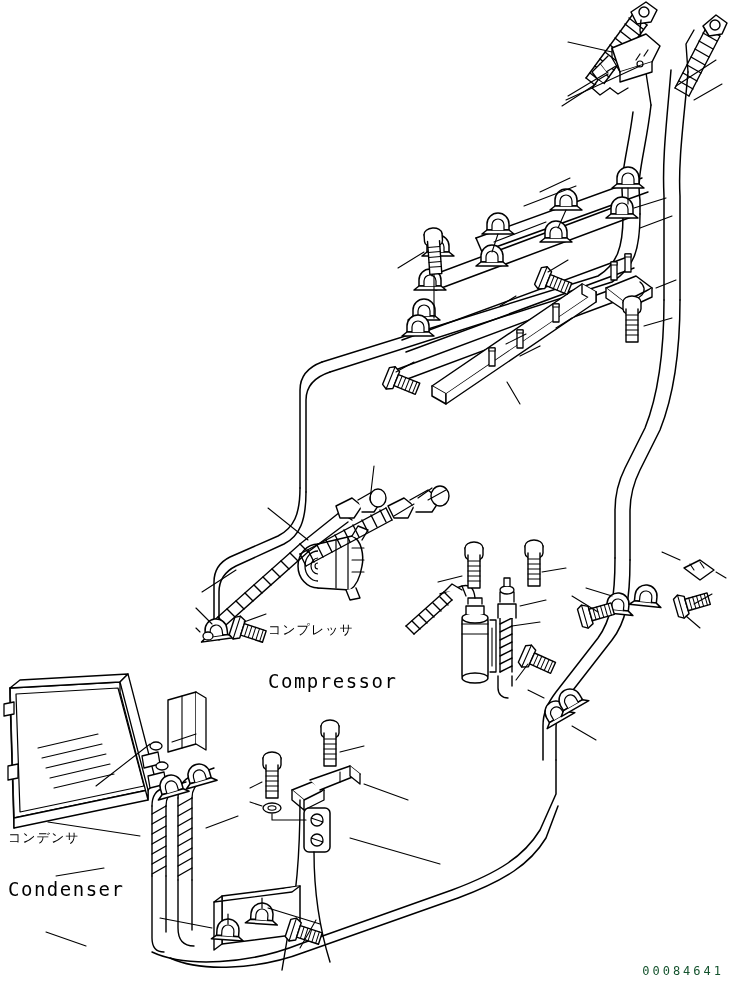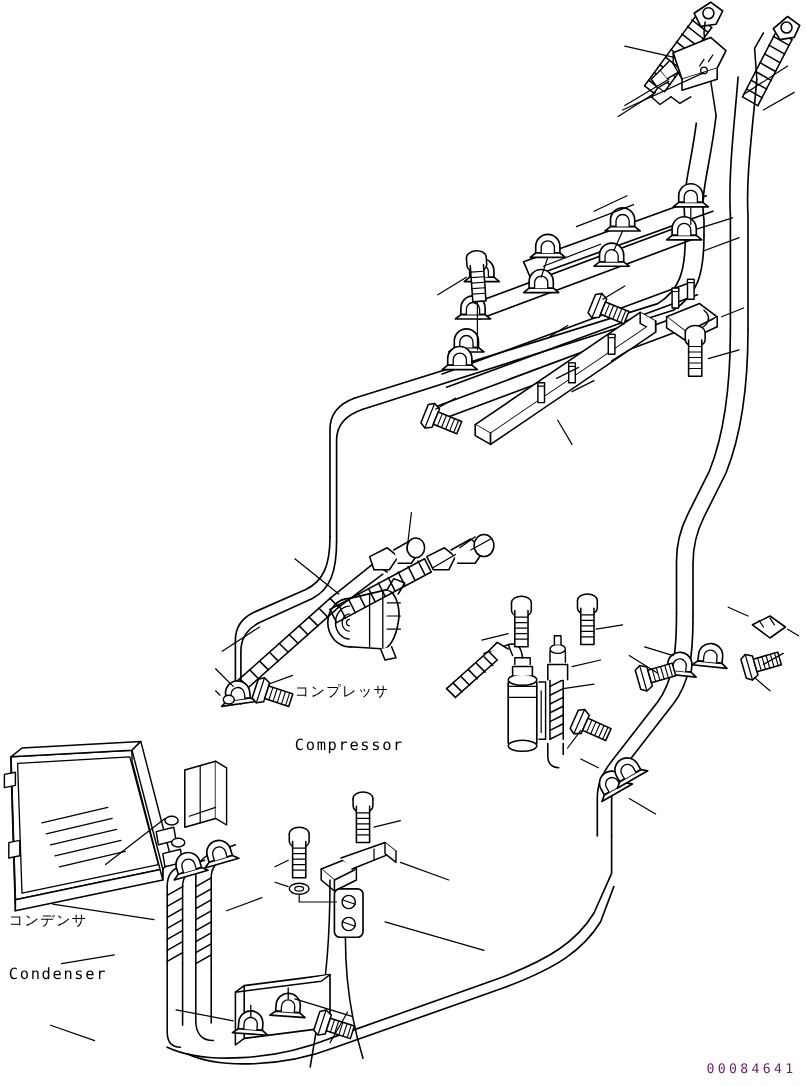--- a/index.html
+++ b/index.html
@@ -6,24 +6,24 @@
   html,body{margin:0;padding:0;background:#ffffff;}
   body{
     width:734px;height:988px;
     font-family:"DejaVu Sans Mono","Liberation Mono",monospace;
     overflow:hidden;position:relative;
   }
   #sheet{position:absolute;left:0;top:0;width:734px;height:988px;background:#fff;}
   #art{position:absolute;left:0;top:0;width:734px;height:988px;}
   .lbl{position:absolute;white-space:pre;color:#000;line-height:1.08;}
   .lbl .jp{font-size:13px;letter-spacing:1px;display:block;}
-  .lbl .en{font-size:14px;letter-spacing:1.5px;display:block;}
+  .lbl .en{font-size:19px;letter-spacing:1.5px;display:block;}
   #partno{
     position:absolute;right:10px;bottom:10px;
-    font-size:12px;letter-spacing:3px;color:#701a75;white-space:pre;
+    font-size:12px;letter-spacing:3px;color:#14532d;white-space:pre;
   }
 </style>
 </head>
 <body>
 
 <div id="sheet">
 
   <svg id="art" viewBox="0 0 734 988" xmlns="http://www.w3.org/2000/svg">
     <defs>
       <g id="bolt-h">

